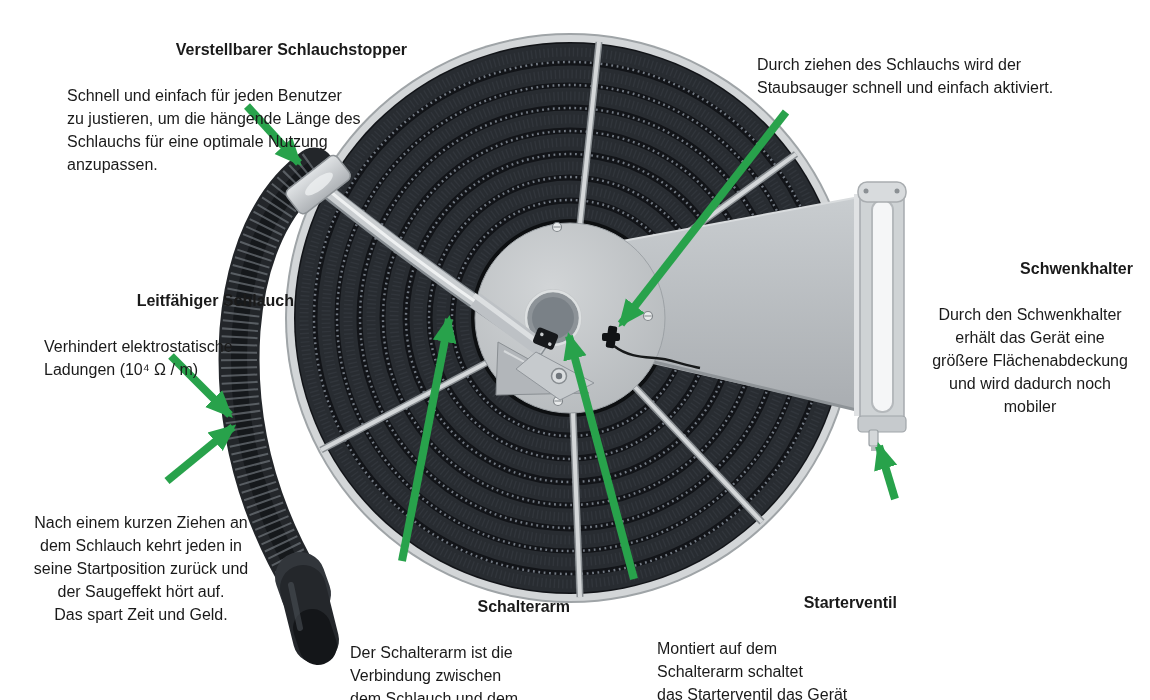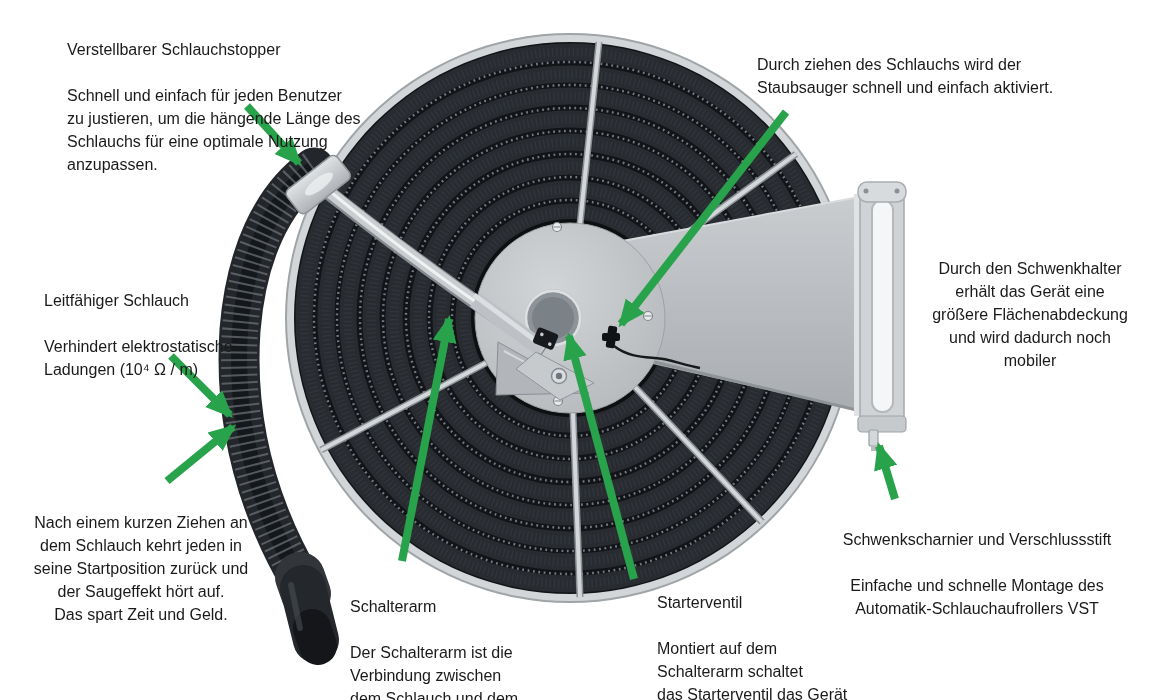--- a/index.html
+++ b/index.html
@@ -1,20 +1,20 @@
 <!DOCTYPE html>
 <html><head>
 <meta charset="utf-8">
 <style>
   html,body{margin:0;padding:0;background:#ffffff;}
   #stage{position:relative;width:1150px;height:700px;background:#ffffff;overflow:hidden;
          font-family:"Liberation Sans",sans-serif;}
   #figure-svg{position:absolute;left:0;top:0;}
   .ann{position:absolute;color:#1a1a1a;font-size:16px;line-height:23px;white-space:pre-line;}
-  .ann-title{font-weight:normal;}
+  .ann-title{font-weight:bold;text-align:right;}
   .a-stopper{left:67px;top:15px;width:340px;text-align:left;}
   .a-mikro{left:757px;top:30px;width:330px;text-align:left;}
   .a-leit{left:44px;top:266px;width:250px;text-align:left;}
   .a-schwenkhalter{left:927px;top:234px;width:206px;text-align:center;}
   .a-auto{left:21px;top:488px;width:240px;text-align:center;}
   .a-schalterarm{left:350px;top:572px;width:220px;text-align:left;}
   .a-startv{left:657px;top:568px;width:240px;text-align:left;}
   .a-scharnier{left:812px;top:505px;width:330px;text-align:center;}
 </style>
 </head>
@@ -198,20 +198,21 @@
 Staubsauger schnell und einfach aktiviert.</div>
   </div>
 
   <div class="ann a-leit">
     <div class="ann-title">Leitfähiger Schlauch</div>
     <div class="ann-body">Verhindert elektrostatische
 Ladungen (10⁴ Ω / m)</div>
   </div>
 
   <div class="ann a-schwenkhalter">
+    <div class="ann-title">Schwenkhalter</div>
     <div class="ann-body">Durch den Schwenkhalter
 erhält das Gerät eine
 größere Flächenabdeckung
 und wird dadurch noch
 mobiler</div>
   </div>
 
   <div class="ann a-auto">
     <div class="ann-body">Nach einem kurzen Ziehen an
 dem Schlauch kehrt jeden in
@@ -229,19 +230,14 @@
   </div>
 
   <div class="ann a-startv">
     <div class="ann-title">Starterventil</div>
     <div class="ann-body">Montiert auf dem
 Schalterarm schaltet
 das Starterventil das Gerät
 Gerät ein und aus.</div>
   </div>
 
-  <div class="ann a-scharnier">
-    <div class="ann-title">Schwenkscharnier und Verschlussstift</div>
-    <div class="ann-body">Einfache und schnelle Montage des
-Automatik-Schlauchaufrollers VST</div>
-  </div>
 
 </div>
 
 </body></html>

